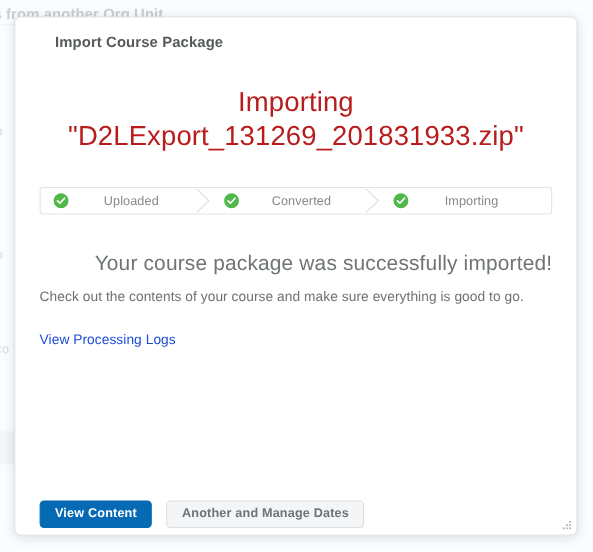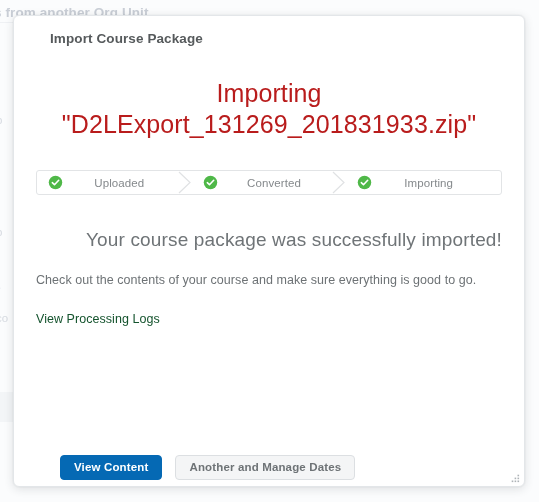--- a/index.html
+++ b/index.html
@@ -160,46 +160,45 @@
     font-size: 19px;
     color: #6f7477;
     font-weight: normal;
     margin: 0;
     letter-spacing: .15px;
     text-align: right;
   }
   .result-desc {
     font-size: 12.5px;
     color: #6d7275;
-    margin: 22px 0 0 0;
+    margin: 12px 0 0 0;
     letter-spacing: .05px;
   }
   .result-link {
     display: inline-block;
     margin-top: 25px;
     font-size: 12.5px;
-    color: #14532d;
+    color: #1d4ed8;
     text-decoration: none;
     cursor: pointer;
     letter-spacing: .05px;
   }
 
   
   .modal-footer {
     position: absolute;
     left: 0;
     right: 0;
     bottom: 0;
     height: 38px;
     padding: 0 22px;
     display: flex;
     align-items: center;
     gap: 13px;
     box-sizing: border-box;
-    margin-left: 24px;
   }
   .btn {
     height: 25px;
     padding: 0 13px;
     font-size: 11.5px;
     font-weight: bold;
     font-family: "Liberation Sans", sans-serif;
     border-radius: 4px;
     cursor: pointer;
     white-space: nowrap;

